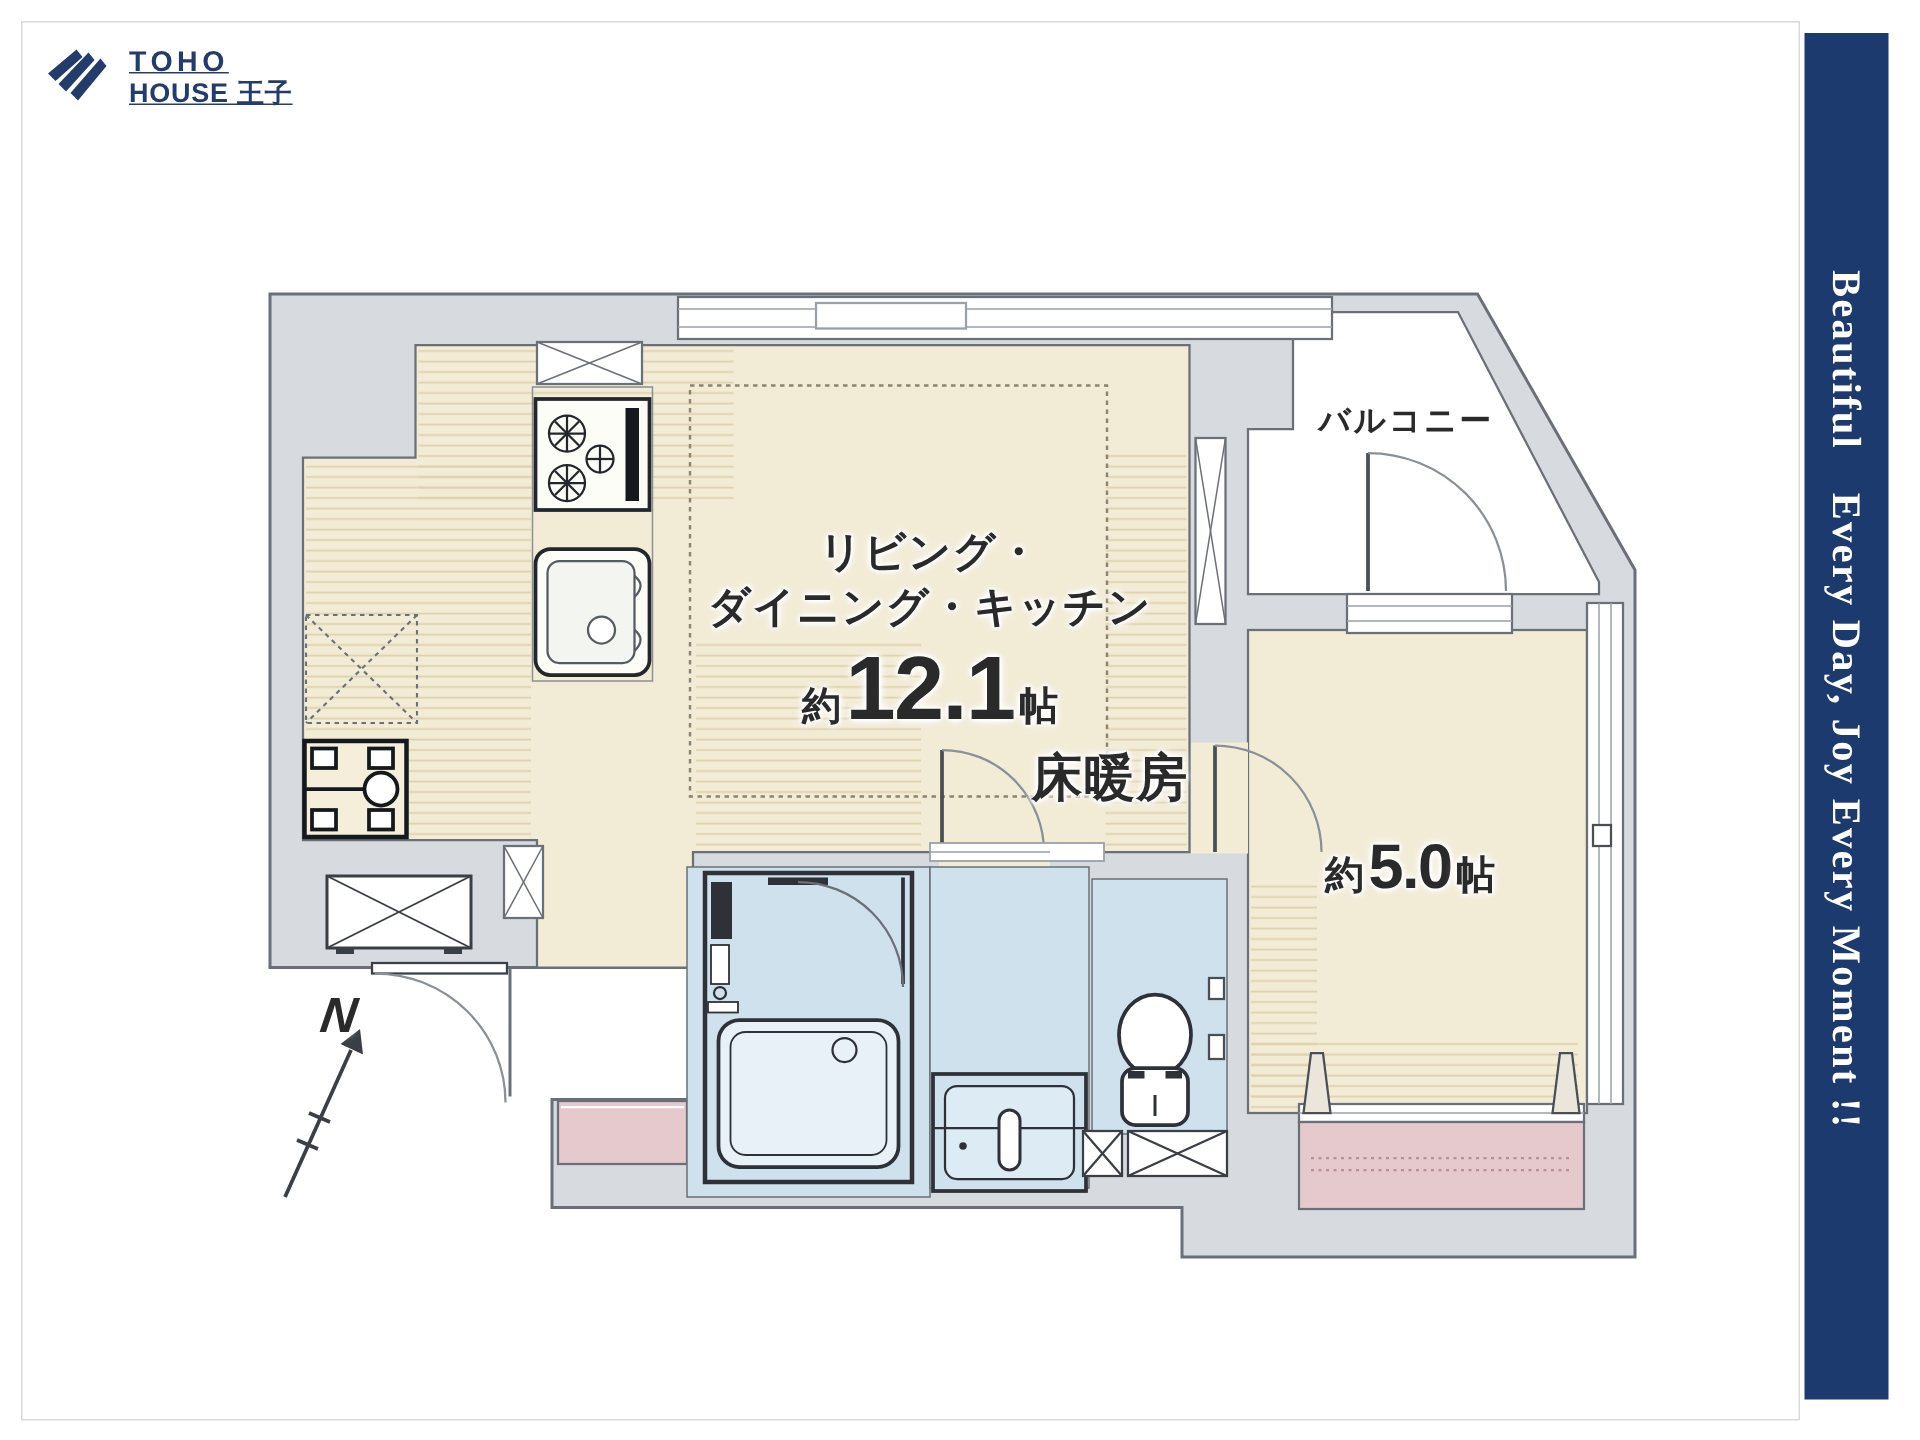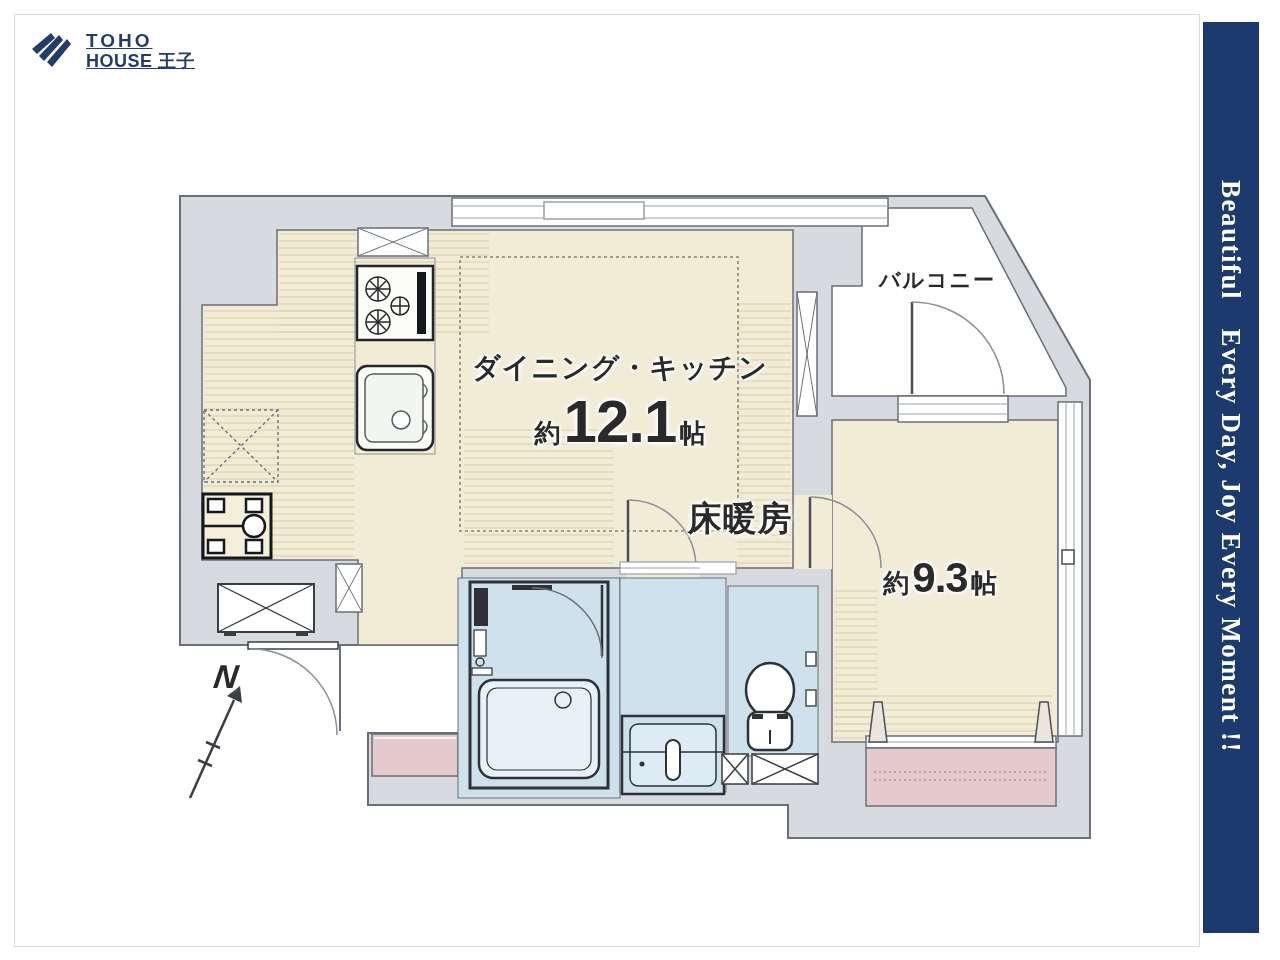--- a/index.html
+++ b/index.html
@@ -274,33 +274,34 @@
 
   <g stroke="#3a3f46" stroke-width="2.5" fill="none">
     <line x1="190" y1="798" x2="234" y2="700"></line>
     <polygon points="240,686 242,703 227,696" fill="#3a3f46" stroke="none"></polygon>
     <line x1="198" y1="760" x2="212" y2="766"></line>
     <line x1="206" y1="742" x2="220" y2="748"></line>
   </g>
 </svg>
 
 <div class="lbl ldk-label">
+  <div class="line">リビング・</div>
   <div class="line">ダイニング・キッチン</div>
   <div class="size-row">
     <span class="size-sm">約</span>
     <span class="size-val">12.1</span>
     <span class="size-sm">帖</span>
   </div>
 </div>
 
 <div class="lbl heating-label">床暖房</div>
 
 <div class="lbl western-label">
   <div class="size-row">
     <span class="size-sm">約</span>
-    <span class="size-val">9.3</span>
+    <span class="size-val">5.0</span>
     <span class="size-sm">帖</span>
   </div>
 </div>
 
 <div class="lbl balcony-label">バルコニー</div>
 
 <div class="lbl north-label">N</div>
 
 </body></html>

